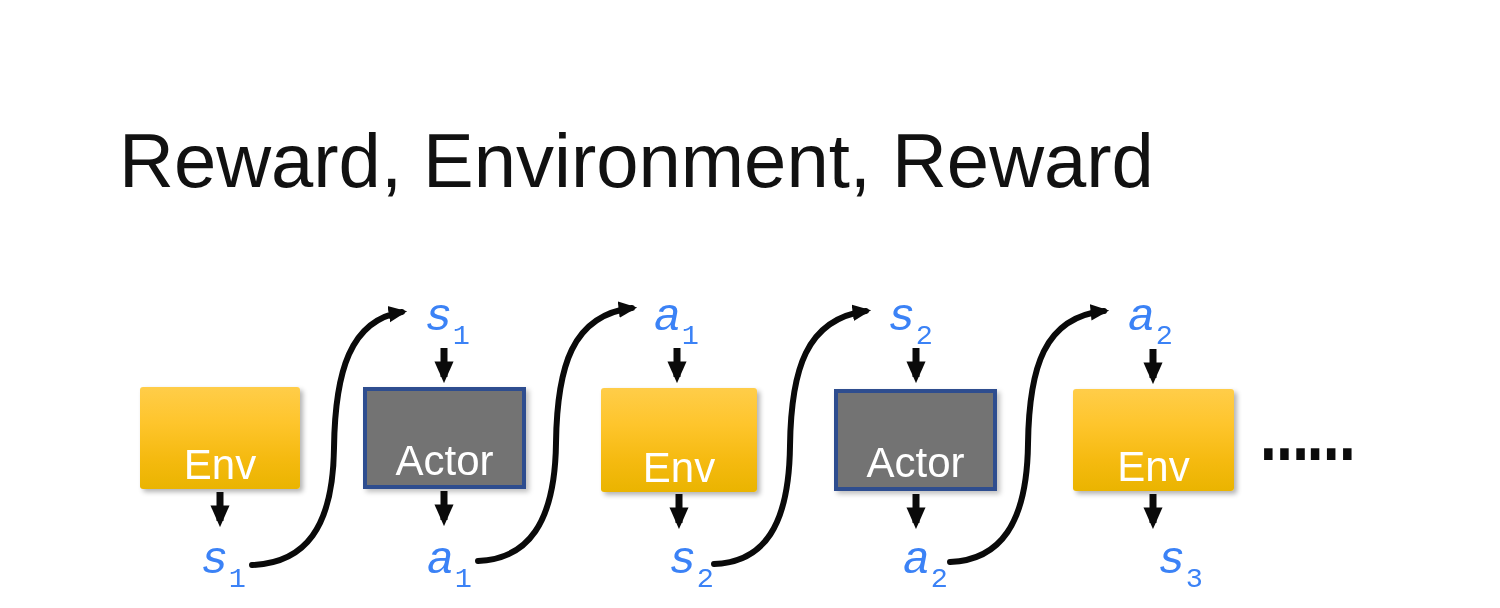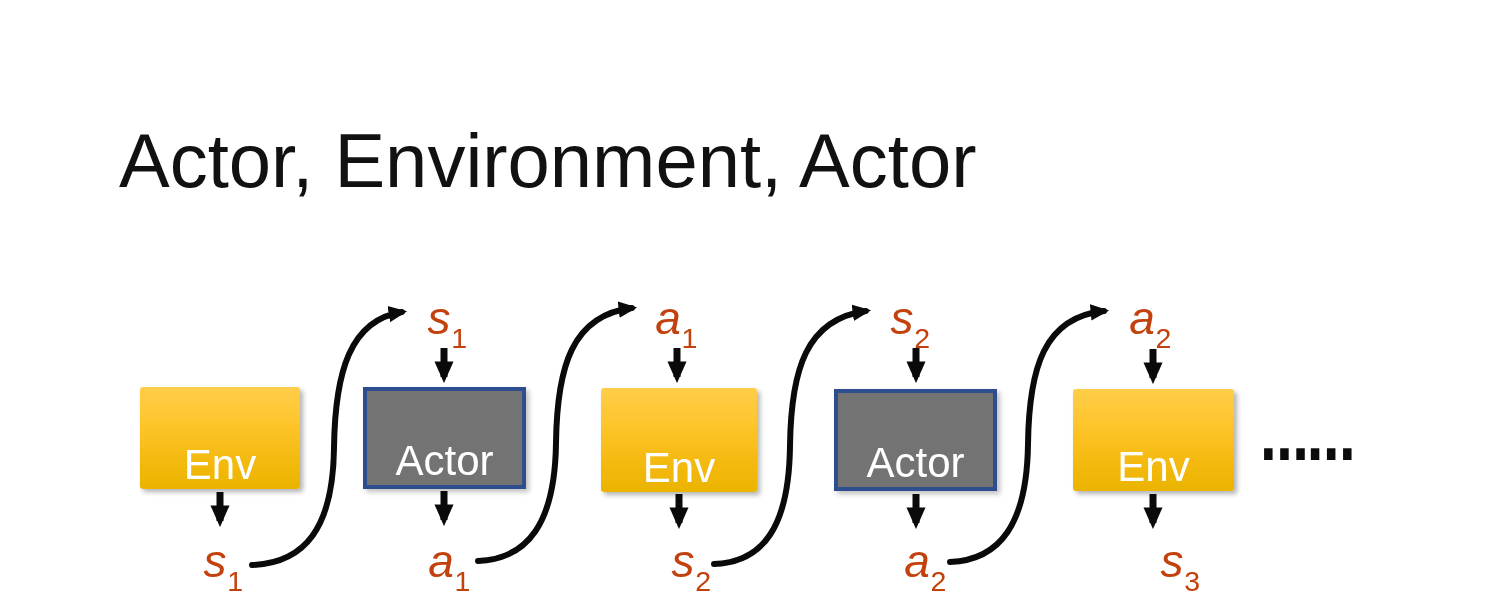--- a/index.html
+++ b/index.html
@@ -42,24 +42,24 @@
   }
   #box-1{left:140px;top:387px;}
   #box-2{left:363px;top:387px;width:163px;}
   #box-3{left:601px;top:388px;width:156px;height:104px;}
   #box-4{left:834px;top:389px;width:163px;}
   #box-5{left:1073px;top:389px;width:161px;}
   
   .mlabel{
     position:absolute;
     transform:translateX(-50%);
-    font-family:Liberation Sans, sans-serif;
+    font-family:Liberation Mono, monospace;
     font-style:italic;
     font-size:46px;
-    color:#c2410c;
+    color:#3b82f6;
     line-height:1;
     white-space:nowrap;
   }
   .mlabel sub{
     font-style:normal;
     font-size:0.62em;
     line-height:0;
     position:relative;
     top:0.12em;
     left:0.02em;
@@ -88,21 +88,21 @@
   }
   .shaft{stroke:#0a0a0a;fill:none;}
   .thick{stroke-width:7px;}
   .curve{stroke-width:6px;stroke-linecap:round;}
 </style>
 </head>
 <body>
 
 <div id="slide">
 
-  <div id="title">Actor, Environment, Actor</div>
+  <div id="title">Reward, Environment, Reward</div>
 
   <div id="box-1" class="box env">
       <span>Env</span>
     </div>
   <div id="box-2" class="box actor">
       <span>Actor</span>
     </div>
   <div id="box-3" class="box env">
       <span>Env</span>
     </div>

